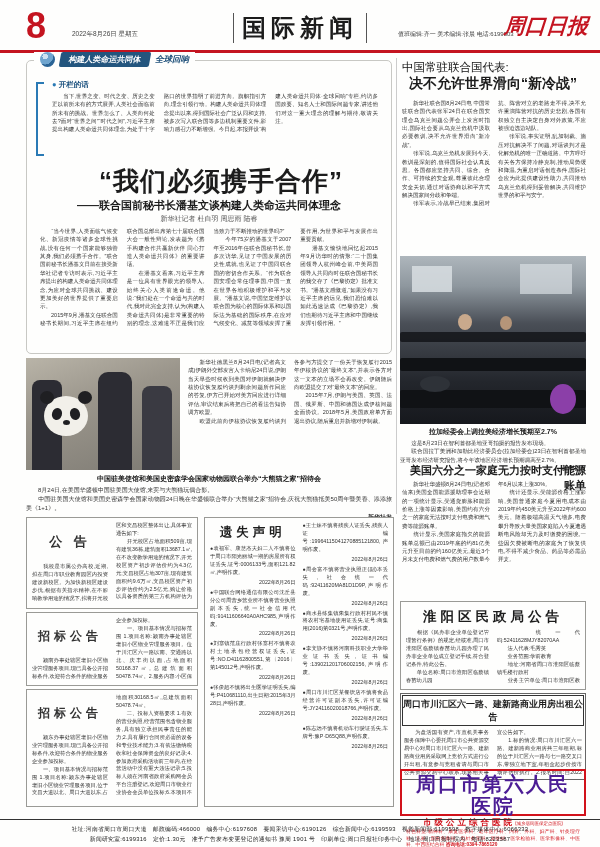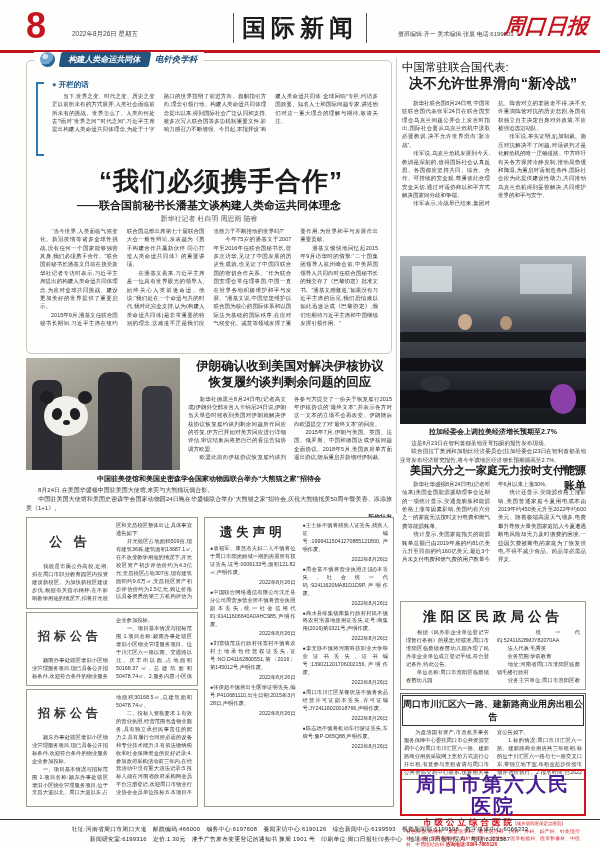--- a/index.html
+++ b/index.html
@@ -103,21 +103,21 @@
     <div class="vbar"></div>
   </div>
   <div class="abs editors">值班编辑:齐一  美术编辑:张晨  电话:6199503</div>
   <div class="abs masthead">周口日报</div>
   <div class="abs redline"></div>
 
   <div class="abs leadframe"></div>
   <div class="abs badge">
     <div class="globe"></div>
     <div class="badgebox">构建人类命运共同体</div>
-    <div class="badgesub">电针灸学科</div>
+    <div class="badgesub">全球回响</div>
   </div>
   <div class="abs bracket"></div>
   <div class="abs kickerlabel"><span class="dot">●</span> <span>开栏的话</span></div>
   <div class="abs kickerintro cols3 tiny just">　　当下,世界之变、时代之变、历史之变正以前所未有的方式展开,人类社会面临前所未有的挑战。世界怎么了、人类向何处去?面对“世界之问”“时代之问”,习近平主席提出构建人类命运共同体理念,为处于十字路口的世界指明了前进方向。旗帜指引方向,理念引领行动。构建人类命运共同体理念提出以来,得到国际社会广泛认同和支持,被多次写入联合国等多边机制重要文件,影响力感召力不断增强。今日起,本报开设“构建人类命运共同体·全球回响”专栏,约访多国政要、知名人士和国际问题专家,讲述他们对这一重大理念的理解与期待,敬请关注。</div>
   <div class="abs headline1">“我们必须携手合作”</div>
   <div class="abs subtitle1">——联合国前秘书长潘基文谈构建人类命运共同体理念</div>
   <div class="abs byline1">新华社记者 杜白羽 周思雨 陆睿</div>
   <div class="abs leadbody cols4 tiny just pre">　　“当今世界,人类面临气候变化、新冠疫情等诸多全球性挑战,没有任何一个国家能够独善其身,我们必须携手合作。”联合国前秘书长潘基文日前在接受新华社记者专访时表示,习近平主席提出的构建人类命运共同体理念,为应对全球共同挑战、建设更加美好的世界提供了重要启示。
 　　2015年9月,潘基文任联合国秘书长期间,习近平主席在纽约联合国总部出席第七十届联合国大会一般性辩论,发表题为《携手构建合作共赢新伙伴 同心打造人类命运共同体》的重要讲话。
 　　在潘基文看来,习近平主席是一位具有世界眼光的领导人,始终关心人类前途命运。他说:“我们处在一个命运与共的时代,我对此完全支持,认为(构建人类命运共同体)是非常重要的特别的理念,这难道不正是我们应当致力于不断推动的世界吗?”
@@ -131,22 +131,20 @@
     <div class="pandahead">
       <div class="ear" style="left:-4px;top:-5px;"></div>
       <div class="ear" style="right:-4px;top:-5px;"></div>
       <div class="eye" style="left:8px;top:12px;"></div>
       <div class="eye" style="right:8px;top:12px;transform:rotate(-18deg);"></div>
       <div style="position:absolute;left:19px;top:24px;width:7px;height:5px;background:#1f1f22;border-radius:50%;"></div>
     </div>
   </div>
 
   <div class="abs iran">
-    <div class="iranhead pre">伊朗确认收到美国对解决伊核协议
-恢复履约谈判剩余问题的回应</div>
     <div class="iranbody cols2 tiny just pre">　　新华社德黑兰8月24日电(记者高文成)伊朗外交部发言人卡纳尼24日说,伊朗当天早些时候收到美国对伊朗就解决伊核协议恢复履约谈判剩余问题所作回应的答复,伊方已开始对美方回应进行详细评估,审议结束后将把自己的看法告知协调方欧盟。
 　　欧盟此前向伊核协议恢复履约谈判各参与方提交了一份关于恢复履行2015年伊核协议的“最终文本”,并表示各方对这一文本的立场不会再改变。伊朗随后向欧盟提交了对“最终文本”的回应。
 　　2015年7月,伊朗与美国、英国、法国、俄罗斯、中国和德国达成伊核问题全面协议。2018年5月,美国政府单方面退出协议,随后重启并新增对伊制裁。</div>
   </div>
 
   <div class="abs captionblock">
     <div class="captitle">中国驻美使馆和美国史密森学会国家动物园联合举办“大熊猫之家”招待会</div>
     <div class="captext just pre">　　8月24日,在美国华盛顿中国驻美国大使馆,来宾与大熊猫玩偶合影。
 　　中国驻美国大使馆和美国史密森学会国家动物园24日晚在华盛顿联合举办“大熊猫之家”招待会,庆祝大熊猫抵美50周年暨美香、添添旅美《1+1》。</div>
     <div class="credit">新华社发</div>

